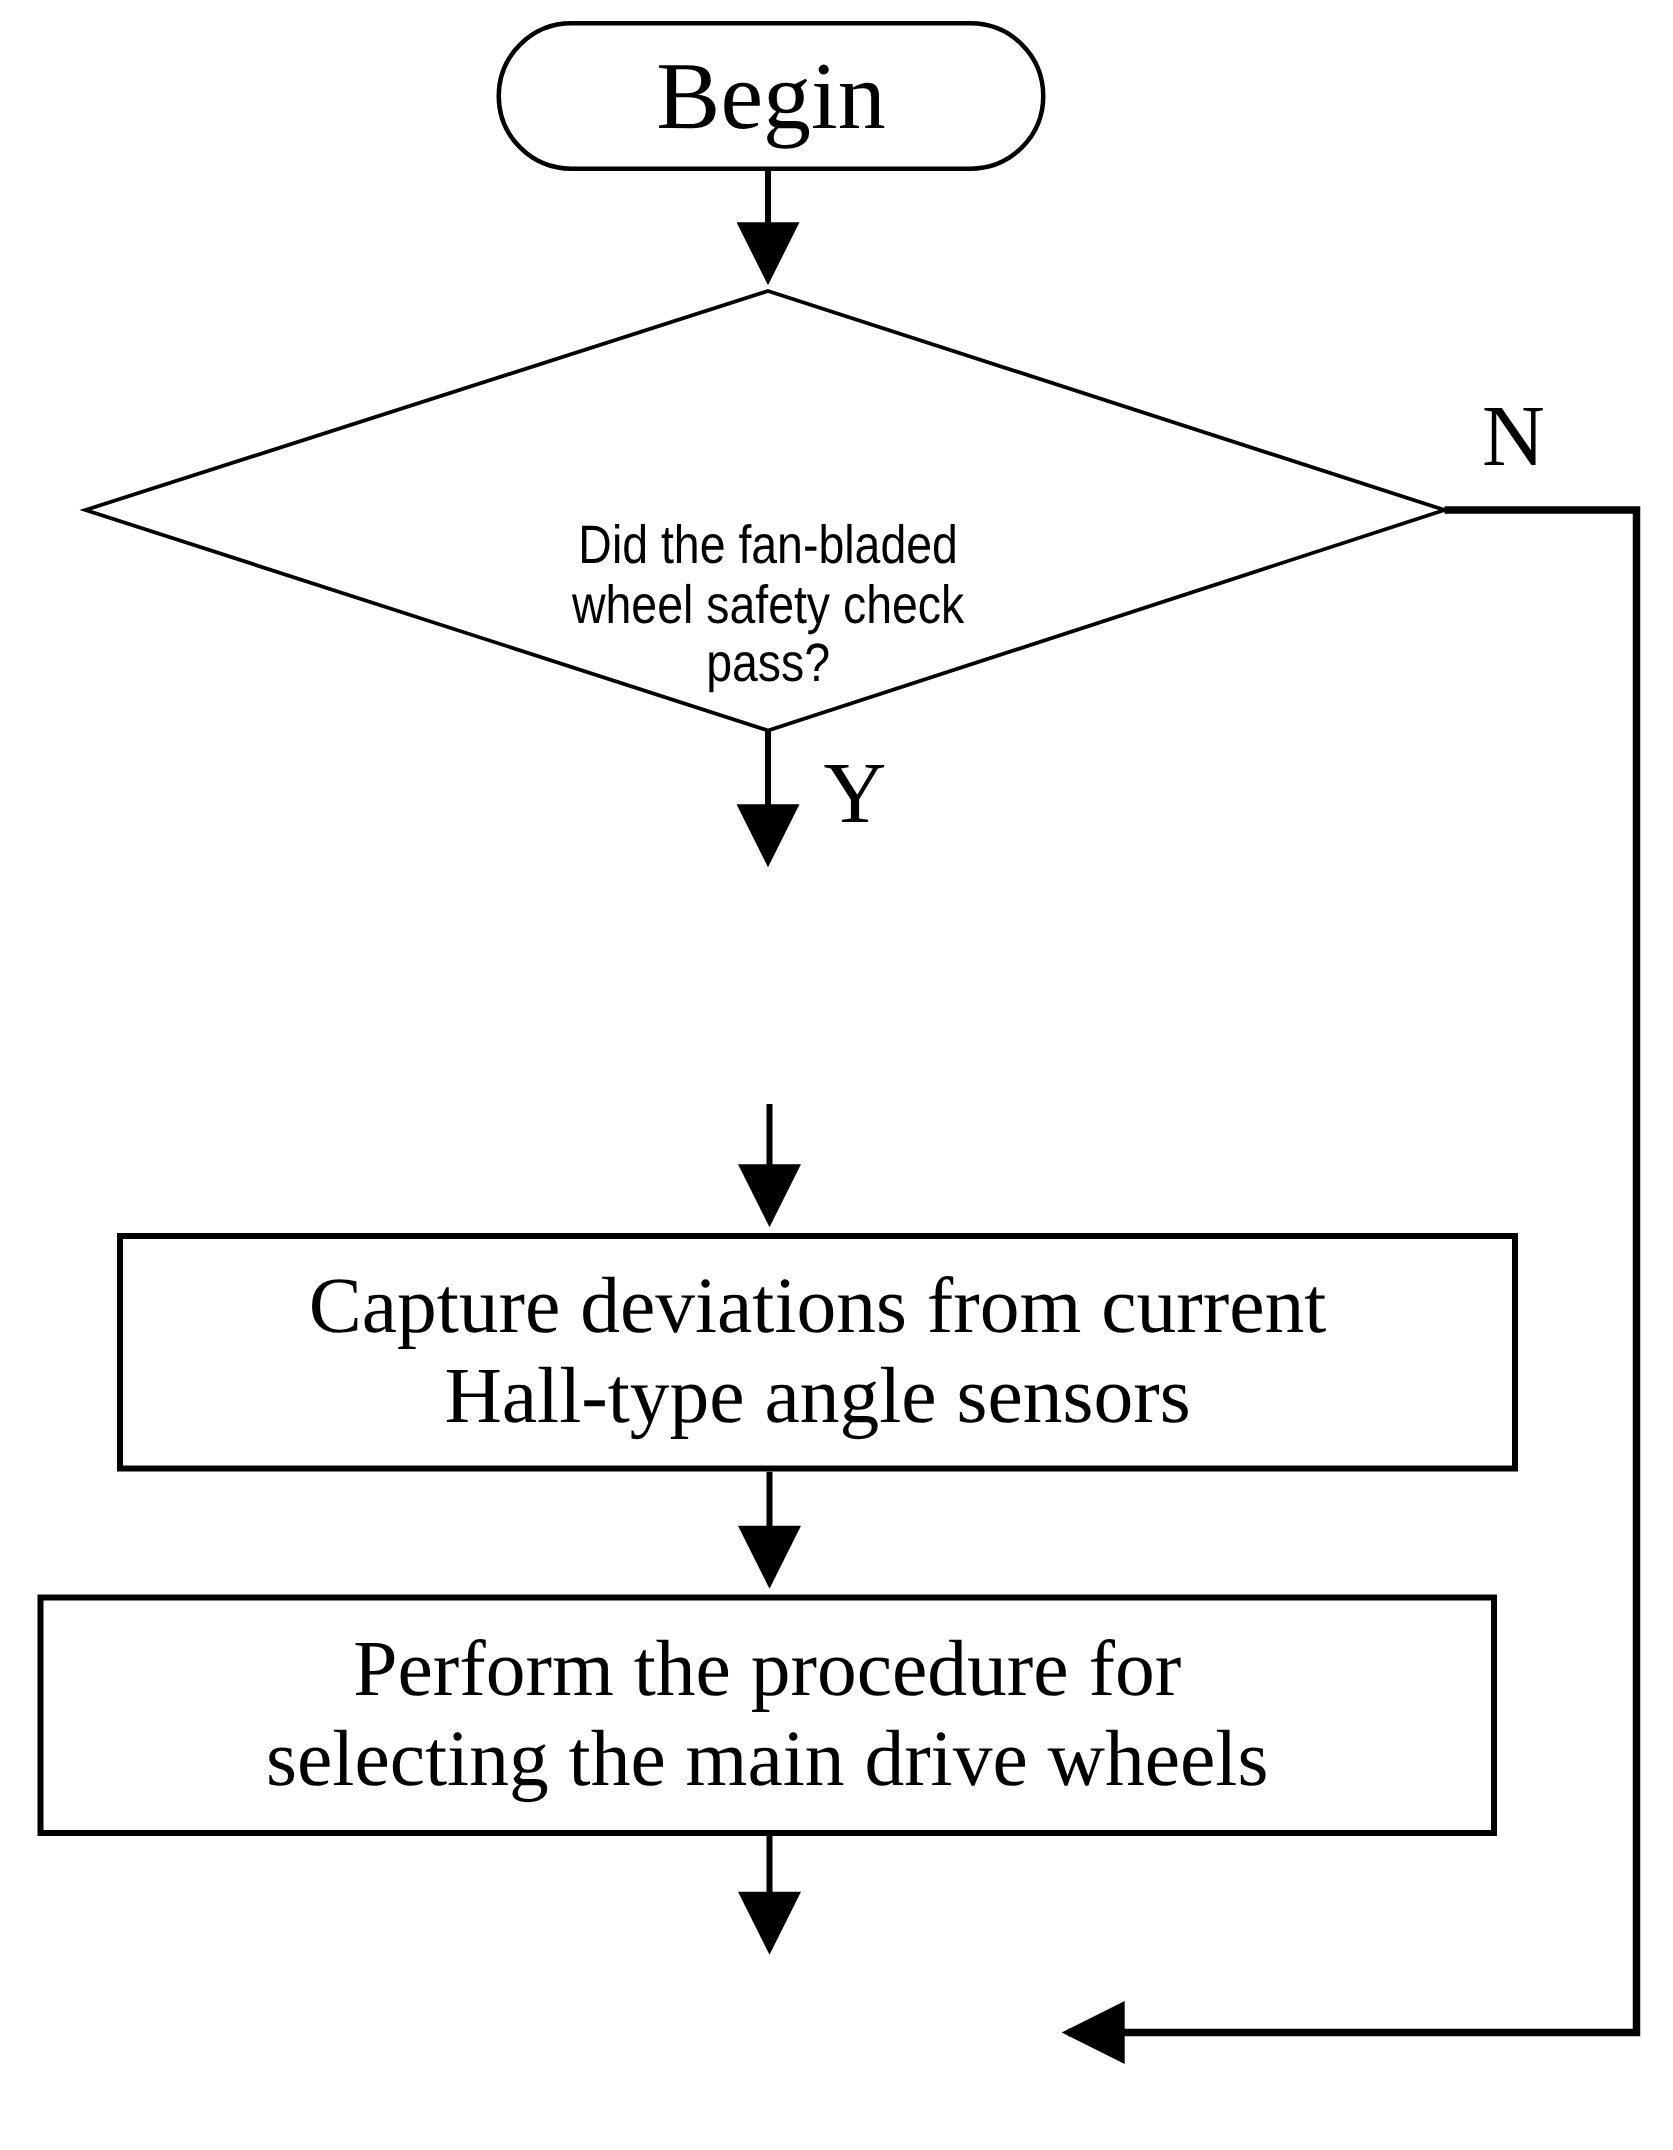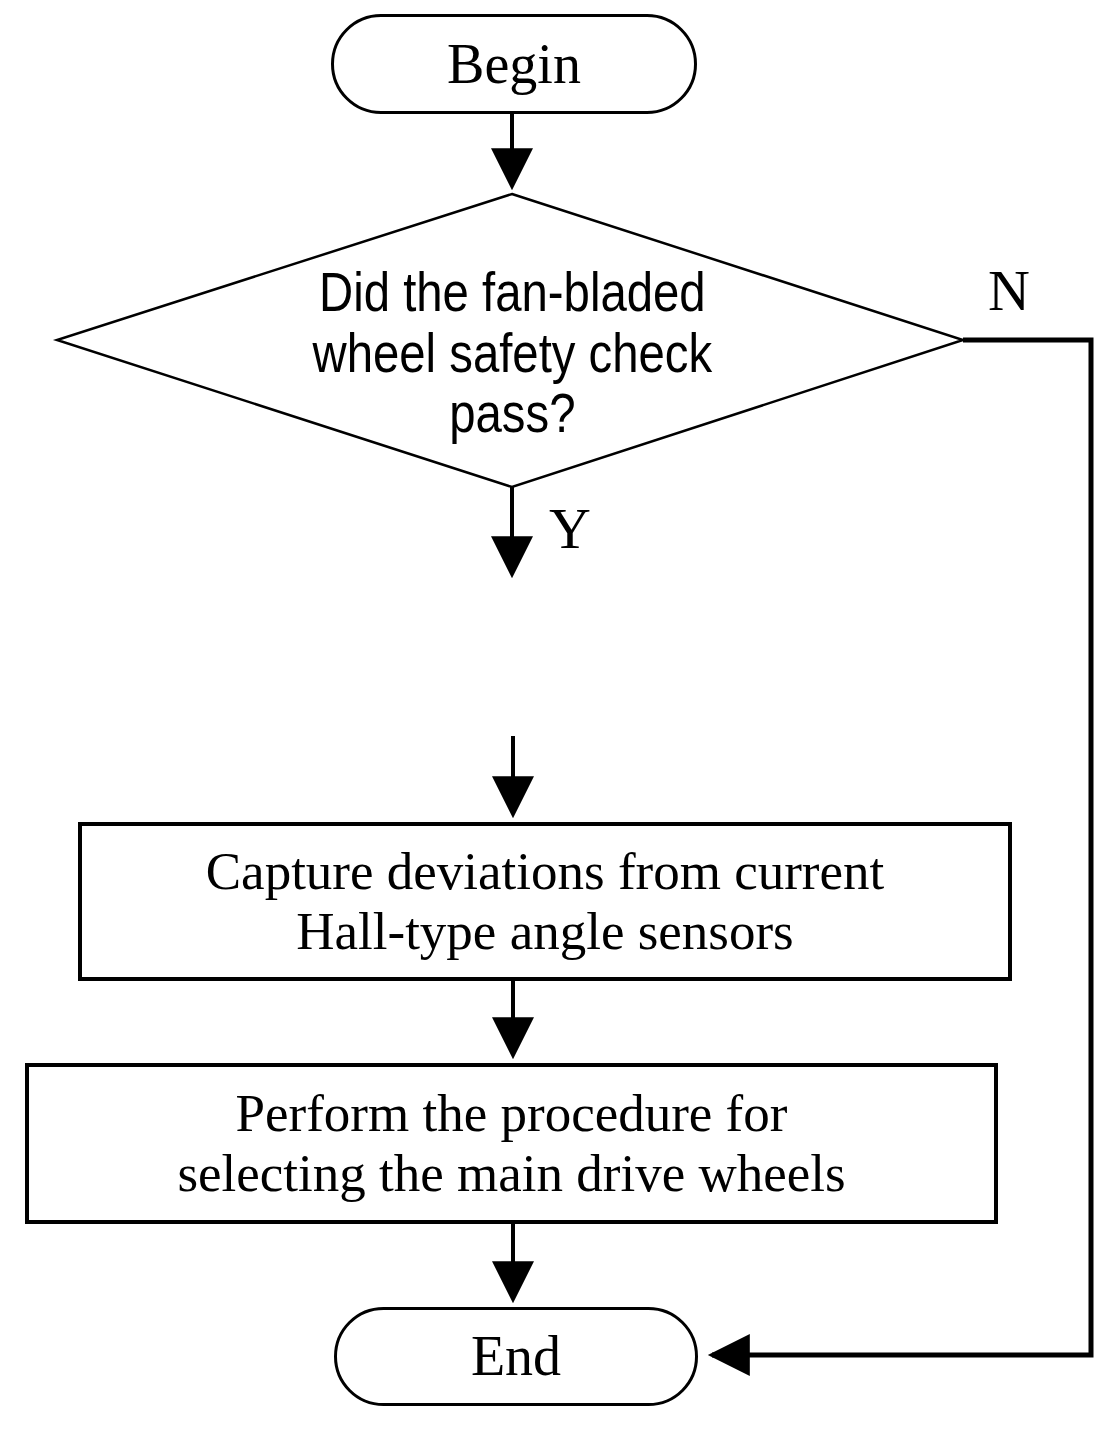--- a/index.html
+++ b/index.html
@@ -29,37 +29,37 @@
     background: #ffffff;
     display: flex;
     align-items: center;
     justify-content: center;
     text-align: center;
     white-space: pre-line;
   }
   .terminator {
     border: 3px solid #000000;
     border-radius: 52px;
-    font-size: 56px;
+    font-size: 64px;
     line-height: 1.05;
   }
   .process {
     border: 4px solid #000000;
     font-size: 53px;
     line-height: 1.13;
   }
   .decision-label {
     position: absolute;
     display: flex;
-    align-items: flex-start;
+    align-items: flex-end;
     justify-content: center;
     text-align: center;
     white-space: pre-line;
     font-family: "Liberation Sans", sans-serif;
-    font-size: 55px;
+    font-size: 36px;
     line-height: 1.1;
   }
   .decision-label .squeeze {
     display: inline-block;
     transform: scaleX(0.86);
     transform-origin: 50% 50%;
   }
   .edge-label {
     position: absolute;
     font-size: 58px;
@@ -112,17 +112,14 @@
   <div class="node process" style="left:44px; top:822px; width:934px; height:159px;margin-left:34px;">
     <span>Capture deviations from current
 Hall-type angle sensors</span>
   </div>
 
   <div class="node process" style="left:25px; top:1063px; width:973px; height:161px;text-align:center;">
     <span>Perform the procedure for
 selecting the main drive wheels</span>
   </div>
 
-  <div class="node terminator" style="left:334px; top:1307px; width:364px; height:99px;">
-    <span>End</span>
-  </div>
 
 </div>
 
 </body></html>

